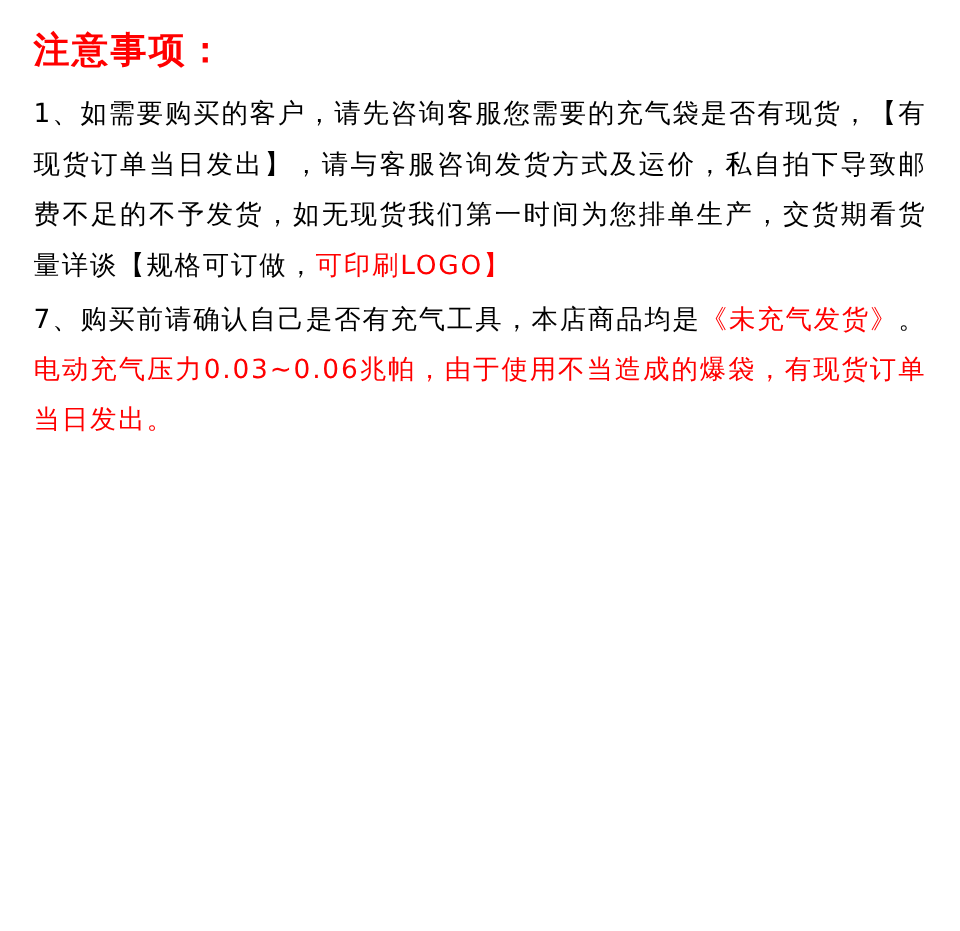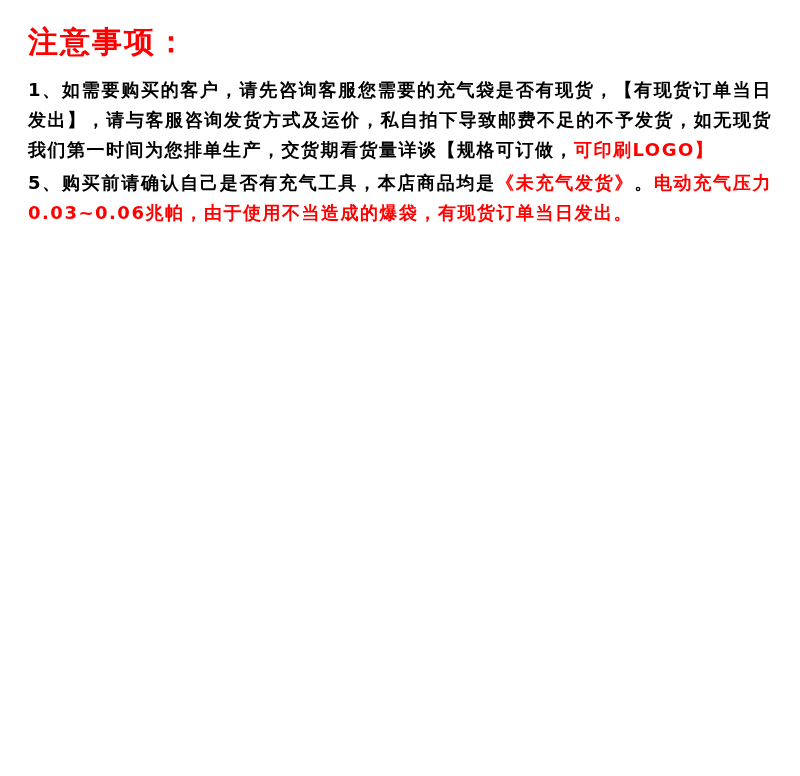--- a/index.html
+++ b/index.html
@@ -27,43 +27,43 @@
   }
   .title{
     margin:6px 0 12px 0;
     font-size:30px;
     font-weight:bold;
     color:var(--red);
     letter-spacing:2px;
   }
   .para{
     margin:0 0 3px 0;
-    font-size:18px;
-    font-weight:bold;
-    line-height:30px;
+    font-size:22px;
+    font-weight:normal;
+    line-height:42px;
     letter-spacing:1.5px;
     text-align:justify;
     text-justify:inter-ideograph;
   }
   .seg-red{color:var(--red);}
   .seg-black{color:var(--ink);}
 </style>
 </head>
 <body>
 
 <div class="page">
 
   <h1 class="title">注意事项：</h1>
 
   <p class="para">
     <span class="seg-black">1、如需要购买的客户，请先咨询客服您需要的充气袋是否有现货，【有现货订单当日发出】，请与客服咨询发货方式及运价，私自拍下导致邮费不足的不予发货，如无现货我们第一时间为您排单生产，交货期看货量详谈【规格可订做，</span><span class="seg-red">可印刷LOGO】</span>
   </p>
 
   <p class="para">
-    <span class="seg-black">5、购买前请确认自己是否有充气工具，本店商品均是</span><span class="seg-red">《未充气发货》</span><span class="seg-black">。</span><span class="seg-red">电动充气压力0.03~0.06兆帕，由于使用不当造成的爆袋，有现货订单当日发出。</span>
+    <span class="seg-black">7、购买前请确认自己是否有充气工具，本店商品均是</span><span class="seg-red">《未充气发货》</span><span class="seg-black">。</span><span class="seg-red">电动充气压力0.03~0.06兆帕，由于使用不当造成的爆袋，有现货订单当日发出。</span>
   </p>
 
 
 
   <p class="para">
     
   </p>
 
 </div>
 

